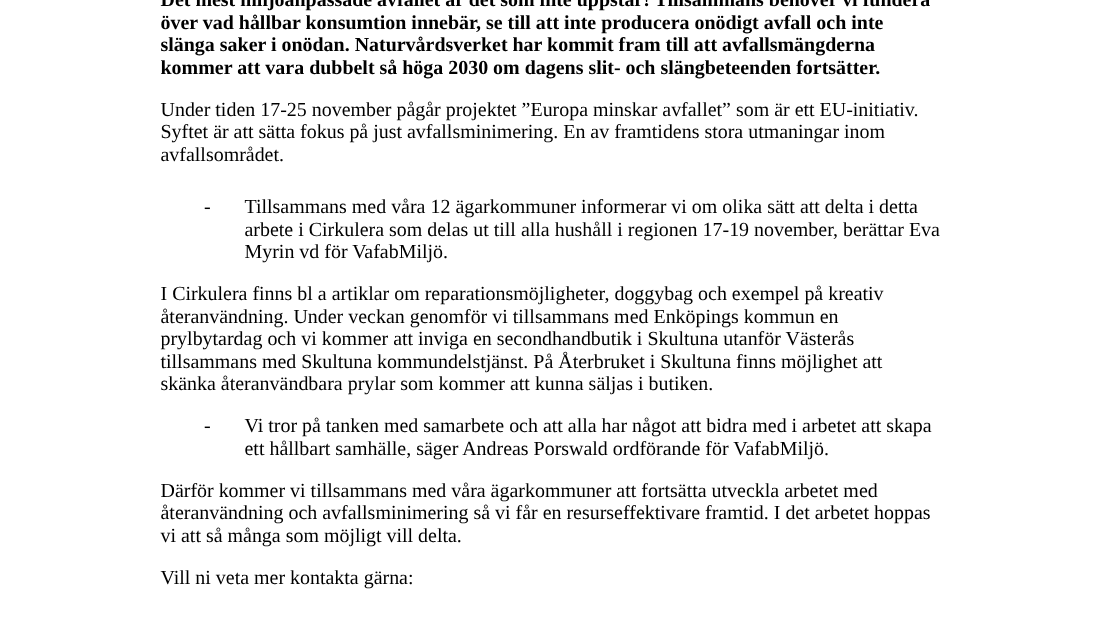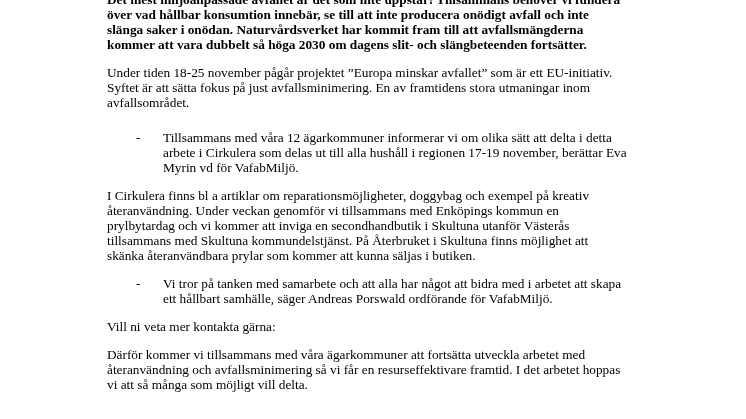--- a/index.html
+++ b/index.html
@@ -52,21 +52,21 @@
 </head>
 <body>
 
 <div class="page">
 
   <p class="para bold first">Det mest miljöanpassade avfallet är det som inte uppstår! Tillsammans behöver vi fundera
 över vad hållbar konsumtion innebär, se till att inte producera onödigt avfall och inte
 slänga saker i onödan. Naturvårdsverket har kommit fram till att avfallsmängderna
 kommer att vara dubbelt så höga 2030 om dagens slit- och slängbeteenden fortsätter.</p>
 
-  <p class="para">Under tiden 18-25 november pågår projektet ”Europa minskar avfallet” som är ett EU-initiativ.
+  <p class="para">Under tiden 17-25 november pågår projektet ”Europa minskar avfallet” som är ett EU-initiativ.
 Syftet är att sätta fokus på just avfallsminimering. En av framtidens stora utmaningar inom
 avfallsområdet.</p>
 
   <div class="bullet bullet-first">
     <span class="bullet-marker">-</span>
     <p class="para">Tillsammans med våra 12 ägarkommuner informerar vi om olika sätt att delta i detta
 arbete i Cirkulera som delas ut till alla hushåll i regionen 17-19 november, berättar Eva
 Myrin vd för VafabMiljö.</p>
   </div>
 
@@ -75,19 +75,19 @@
 prylbytardag och vi kommer att inviga en secondhandbutik i Skultuna utanför Västerås
 tillsammans med Skultuna kommundelstjänst. På Återbruket i Skultuna finns möjlighet att
 skänka återanvändbara prylar som kommer att kunna säljas i butiken.</p>
 
   <div class="bullet">
     <span class="bullet-marker">-</span>
     <p class="para">Vi tror på tanken med samarbete och att alla har något att bidra med i arbetet att skapa
 ett hållbart samhälle, säger Andreas Porswald ordförande för VafabMiljö.</p>
   </div>
 
-  <p class="para">Vill ni veta mer kontakta gärna:</p>
-
   <p class="para">Därför kommer vi tillsammans med våra ägarkommuner att fortsätta utveckla arbetet med
 återanvändning och avfallsminimering så vi får en resurseffektivare framtid. I det arbetet hoppas
 vi att så många som möjligt vill delta.</p>
 
+  <p class="para">Vill ni veta mer kontakta gärna:</p>
+
 </div>
 
 </body></html>

